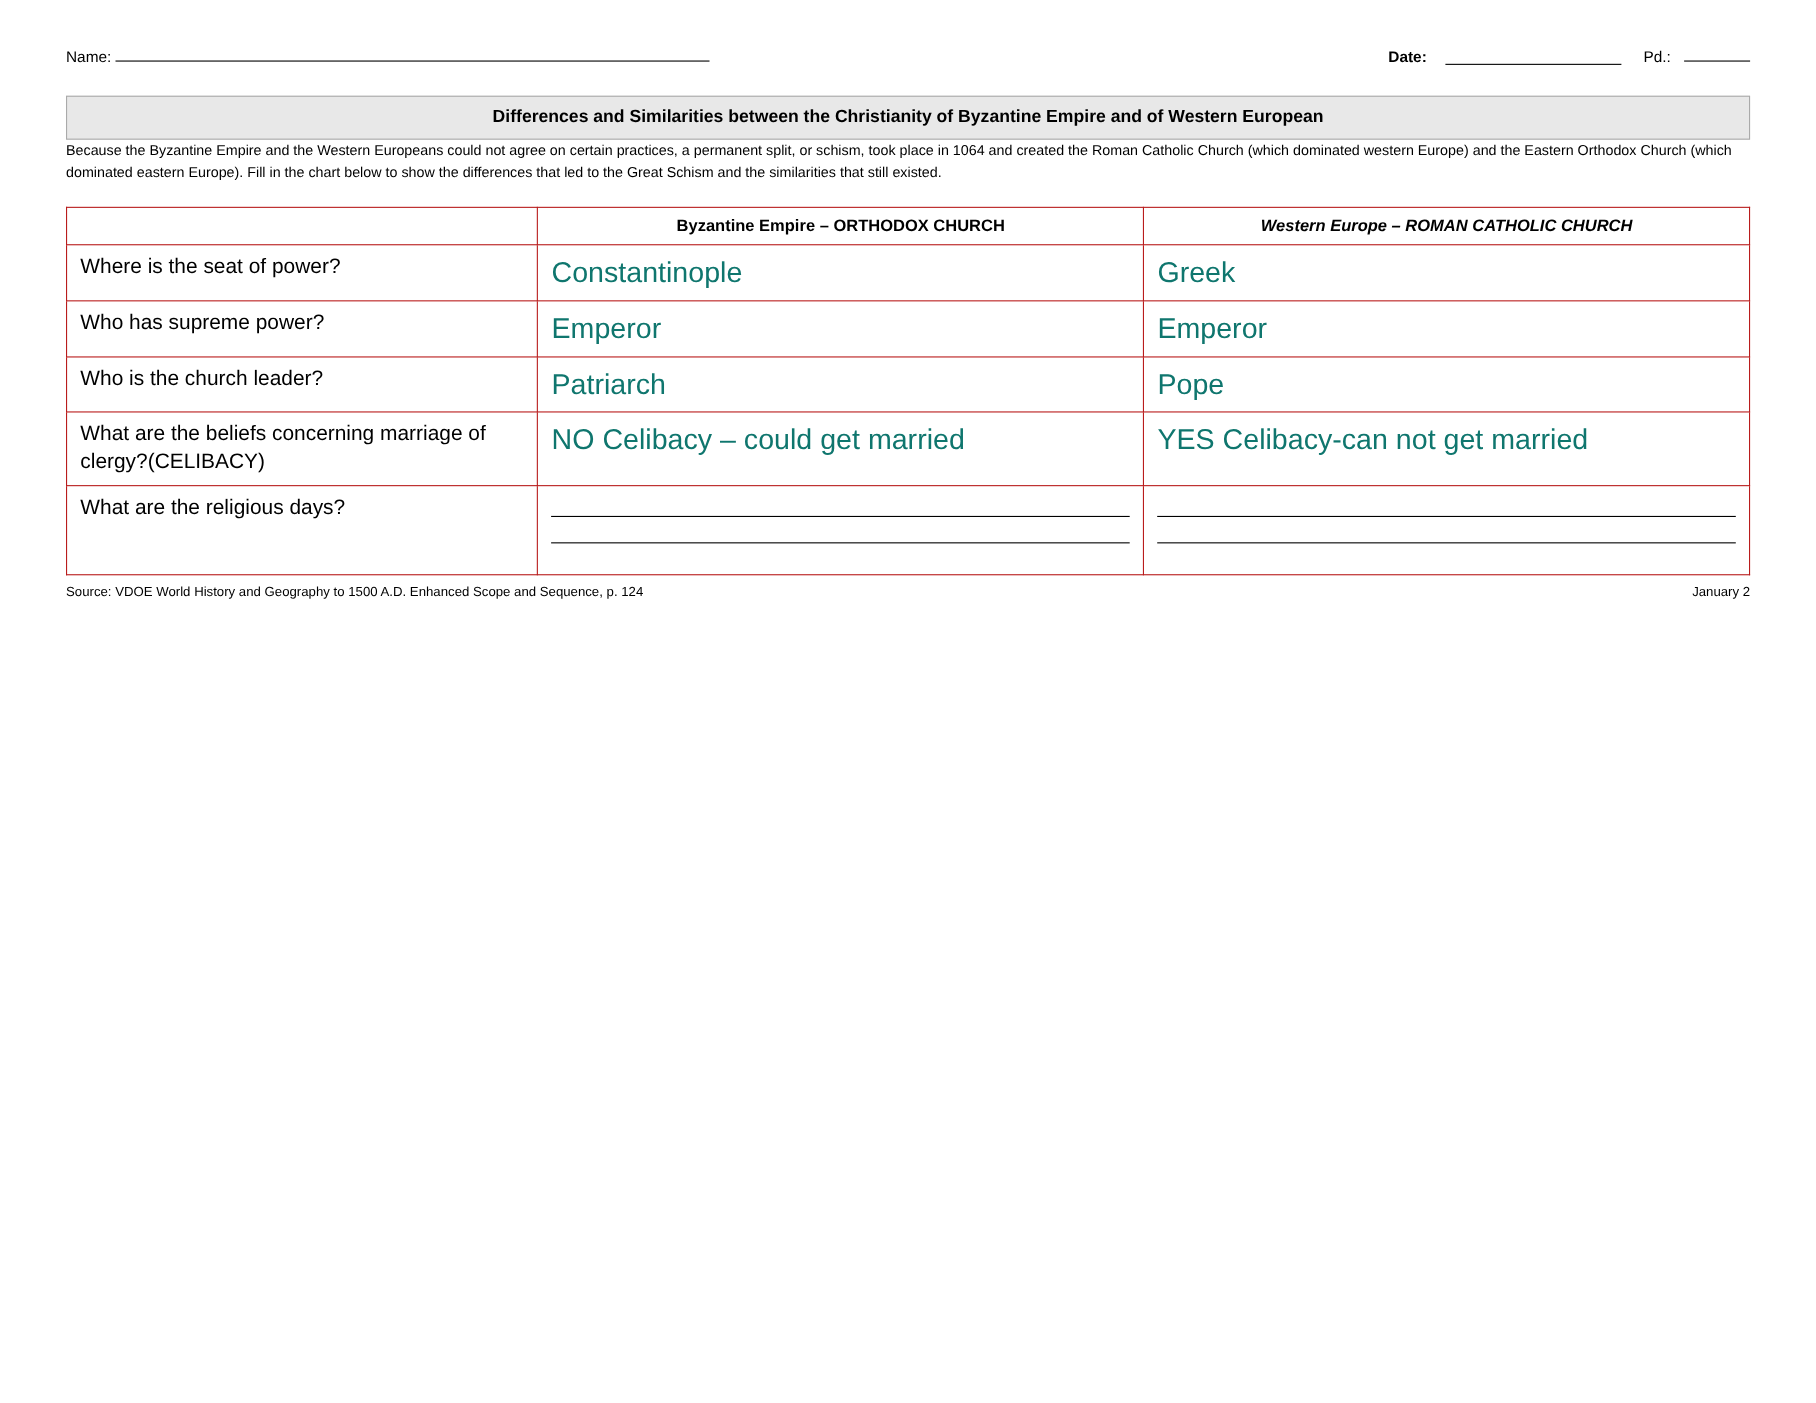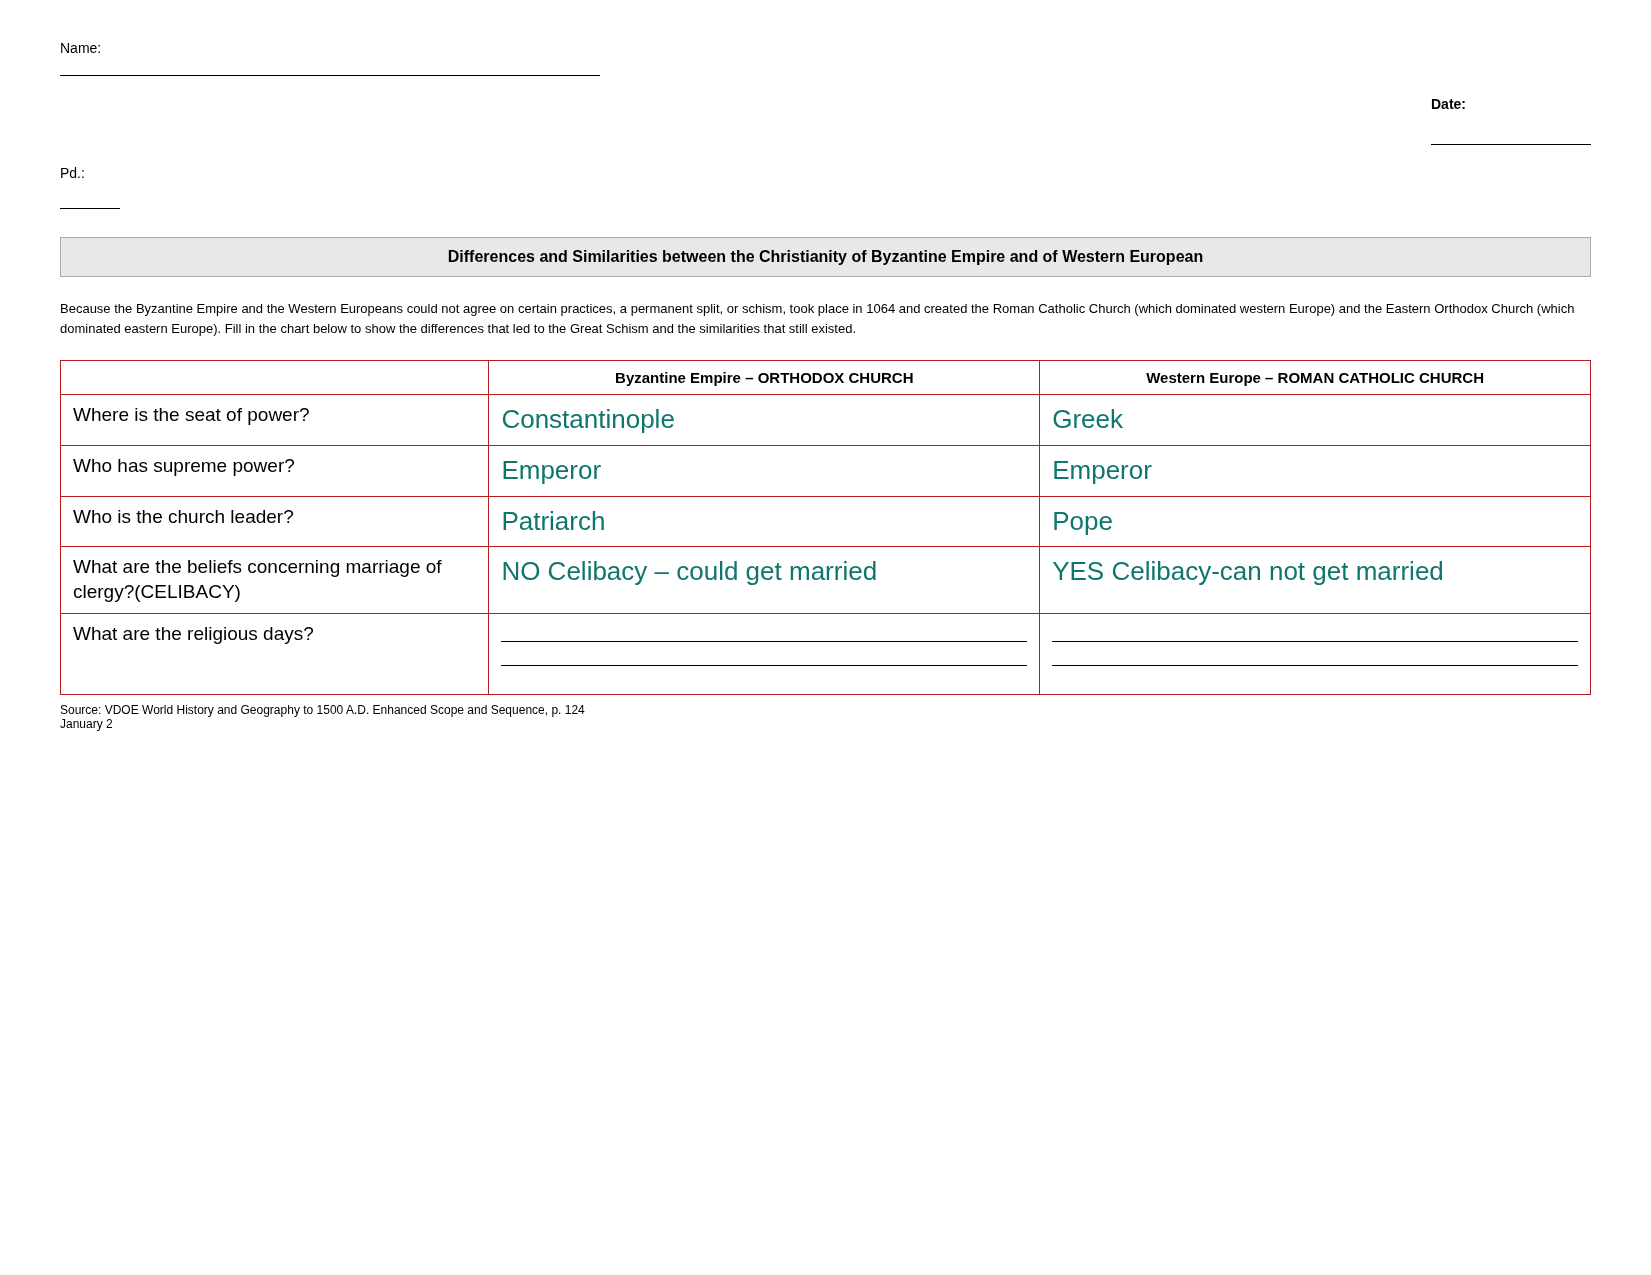--- a/index.html
+++ b/index.html
@@ -1,15 +1,15 @@
 <!DOCTYPE html>
 <html><head>
   <meta charset="utf-8">
   <style>
-    * { box-sizing: border-box; margin: 0; padding: 0; flex-direction: column; }
+    * { box-sizing: border-box; margin: 0; padding: 0; }
 
     body {
       background: #fff;
       font-family: Arial, sans-serif;
       font-size: 14px;
       color: #000;
       width: 1651px;
       min-height: 1275px;
       padding: 40px 60px 40px 60px;
     }
@@ -58,21 +58,20 @@
       border-bottom: 1px solid #000;
       min-width: 60px;
       height: 16px;
     }
 
     .title-box {
       border: 1px solid #aaa;
       background: #e8e8e8;
       padding: 10px 20px;
       text-align: center;
-      margin-bottom: 22px;
     }
 
     .title-box span {
       font-weight: bold;
       font-size: 16px;
     }
 
     .intro-text {
       font-size: 13px;
       line-height: 1.5;
@@ -86,21 +85,21 @@
     }
 
     table td, table th {
       border: 1px solid #b91c1c;
       padding: 8px 12px;
       vertical-align: top;
     }
 
     .col-question { width: 28%; }
     .col-orthodox { width: 36%; }
-    .col-catholic  { width: 36%; }
+    .col-catholic  { width: 36%; font-style: italic; }
 
     .header-cell {
       text-align: center;
       font-weight: bold;
       font-size: 15px;
       background: #fff;
       vertical-align: middle;
     }
 
     .question-cell {

